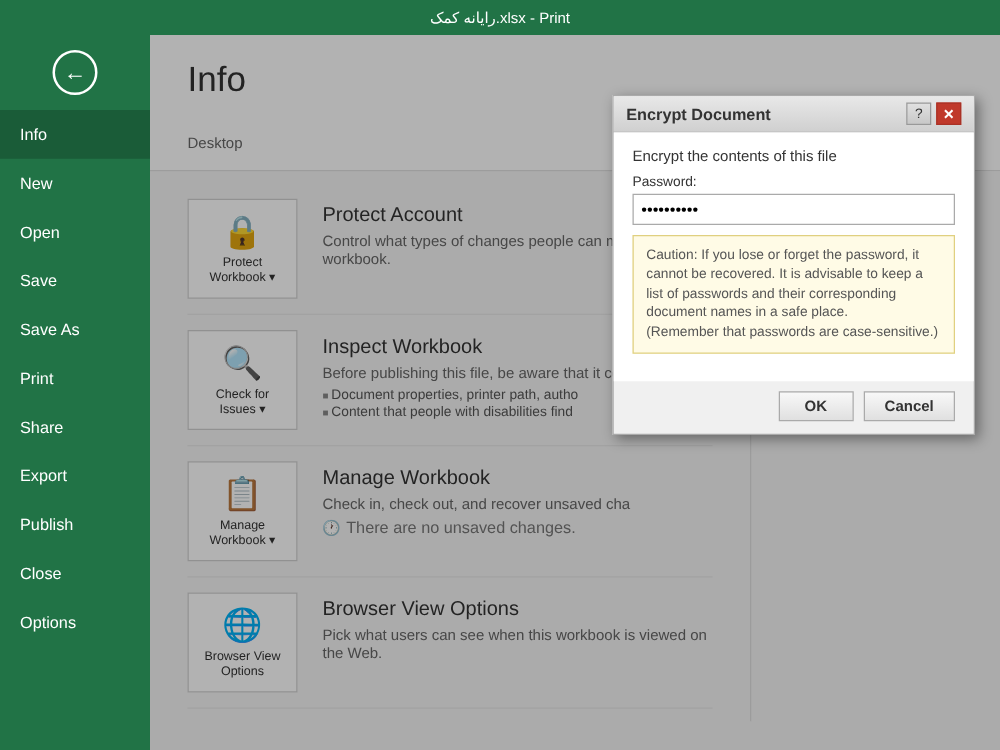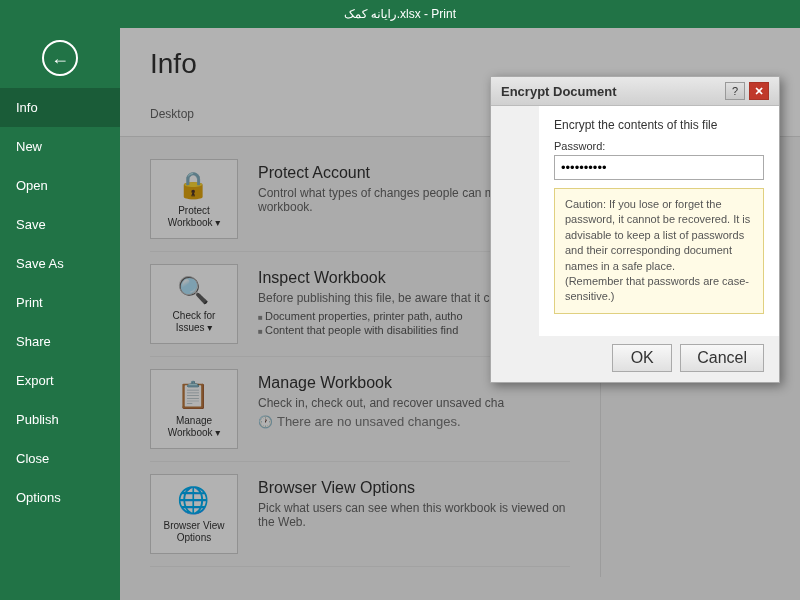--- a/index.html
+++ b/index.html
@@ -270,21 +270,20 @@
       justify-content: center;
       font-size: 11px;
       cursor: pointer;
       color: white;
       font-weight: bold;
     }
 
     .modal-body {
       padding: 12px 15px;
       background: white;
-      margin-left: 48px;
     }
 
     .modal-subtitle {
       font-size: 12px;
       color: #333;
       margin-bottom: 8px;
     }
 
     .modal-label {
       font-size: 11px;
@@ -316,24 +315,25 @@
       padding: 8px 15px 10px;
       display: flex;
       justify-content: flex-end;
       gap: 8px;
     }
 
     .modal-action-btn {
       padding: 4px 16px;
       border: 1px solid #aaa;
       background: linear-gradient(to bottom, #f8f8f8, #e0e0e0);
-      font-size: 16px;
+      font-size: 12px;
       cursor: pointer;
       color: #333;
       min-width: 60px;
+      font-weight: bold;
     }
 
     
     .protect-icon { color: #d4a017; font-size: 26px; }
     .inspect-icon { color: #2196F3; font-size: 26px; }
     .manage-icon { color: #9C27B0; font-size: 26px; }
     .browser-icon { color: #4CAF50; font-size: 26px; position: relative; }
 
     .no-unsaved {
       font-size: 13px;

